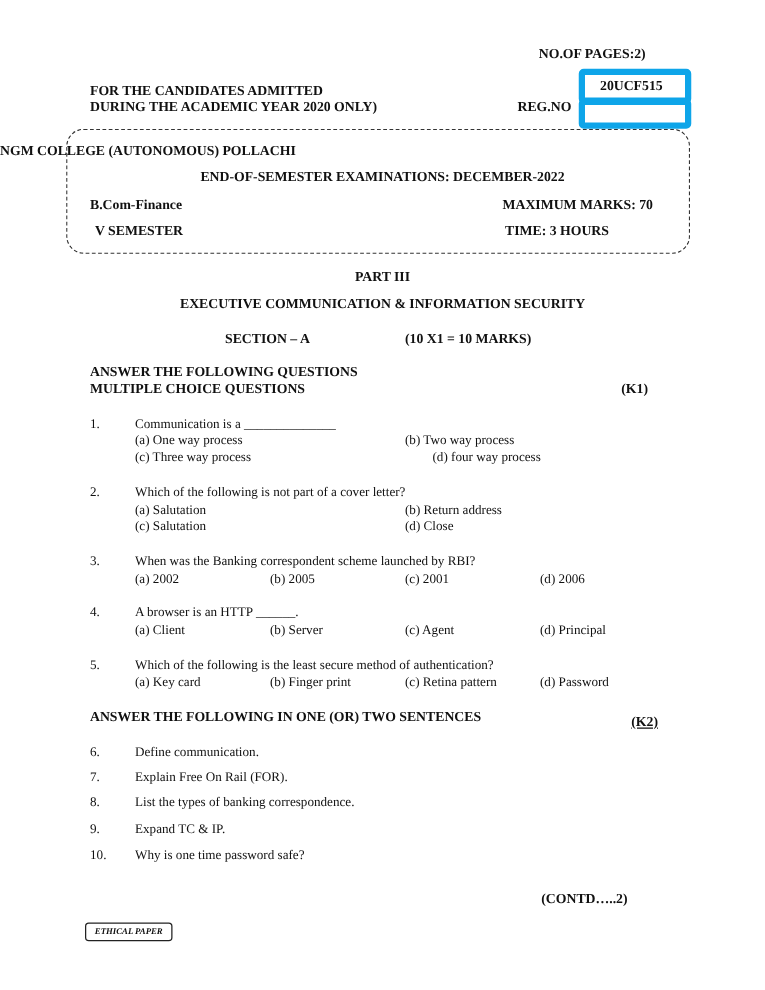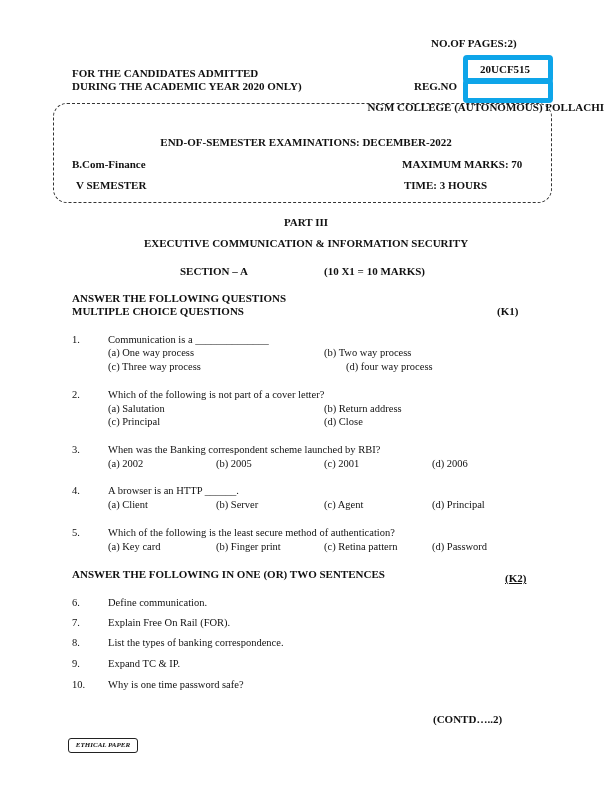--- a/index.html
+++ b/index.html
@@ -24,21 +24,21 @@
 <div class="abs b t11" style="left:431px; top:37px;">NO.OF PAGES:2)</div>
 <div class="box" style="left:463px; top:55px; width:80px; height:18px;">
   <div class="abs b t11" style="left:12px; top:3px;">20UCF515</div>
 </div>
 <div class="abs b t11" style="left:72px; top:67px;">FOR THE CANDIDATES ADMITTED</div>
 <div class="abs b t11" style="left:72px; top:80px;"> DURING THE ACADEMIC YEAR 2020 ONLY)</div>
 <div class="abs b t11" style="left:414px; top:80px;">REG.NO</div>
 <div class="box" style="left:463px; top:79px; width:80px; height:14px;"></div>
 
 <div class="dashbox"></div>
-<div class="abs b t11" style="left:0; width:604px; text-align:right; top:101px;">NGM COLLEGE (AUTONOMOUS) POLLACHI</div>
+<div class="abs b t11" style="left:0; width:604px; text-align:left; top:115px;">NGM COLLEGE (AUTONOMOUS) POLLACHI</div>
 <div class="abs b t11" style="left:0; width:612px; text-align:center; top:136px;">END-OF-SEMESTER EXAMINATIONS: DECEMBER-2022</div>
 <div class="abs b t11" style="left:72px; top:158px;">B.Com-Finance</div>
 <div class="abs b t11" style="left:402px; top:158px;">MAXIMUM MARKS: 70</div>
 <div class="abs b t11" style="left:76px; top:179px;">V SEMESTER</div>
 <div class="abs b t11" style="left:404px; top:179px;">TIME: 3 HOURS</div>
 
 <div class="abs b t11" style="left:0; width:612px; text-align:center; top:216px;">PART III</div>
 <div class="abs b t11" style="left:144px; top:237px;">EXECUTIVE COMMUNICATION &amp; INFORMATION SECURITY</div>
 <div class="abs b t11" style="left:180px; top:265px;">SECTION – A</div>
 <div class="abs b t11" style="left:324px; top:265px;">(10 X1 = 10 MARKS)</div>
@@ -54,21 +54,21 @@
   <div class="opt" style="left:324px; top:347px;">(b) Two way process</div>
   <div class="opt" style="left:108px; top:361px;">(c) Three way process</div>
   <div class="opt" style="left:324px; top:361px;margin-left:22px;">(d) four way process</div>
 </div>
 
 <div>
   <div class="qnum" style="top:389px;">2.</div>
   <div class="qtext" style="top:389px;">Which of the following is not part of a cover letter?</div>
   <div class="opt" style="left:108px; top:403px;">(a) Salutation</div>
   <div class="opt" style="left:324px; top:403px;">(b) Return address</div>
-  <div class="opt" style="left:108px; top:416px;">(c) Principal</div>
+  <div class="opt" style="left:108px; top:416px;">(c) Salutation</div>
   <div class="opt" style="left:324px; top:416px;">(d) Close</div>
 </div>
 
 <div>
   <div class="qnum" style="top:444px;">3.</div>
   <div class="qtext" style="top:444px;">When was the Banking correspondent scheme launched by RBI?</div>
   <div class="opt" style="left:108px; top:458px;">(a) 2002</div>
   <div class="opt" style="left:216px; top:458px;">(b) 2005</div>
   <div class="opt" style="left:324px; top:458px;">(c) 2001</div>
   <div class="opt" style="left:432px; top:458px;">(d) 2006</div>

